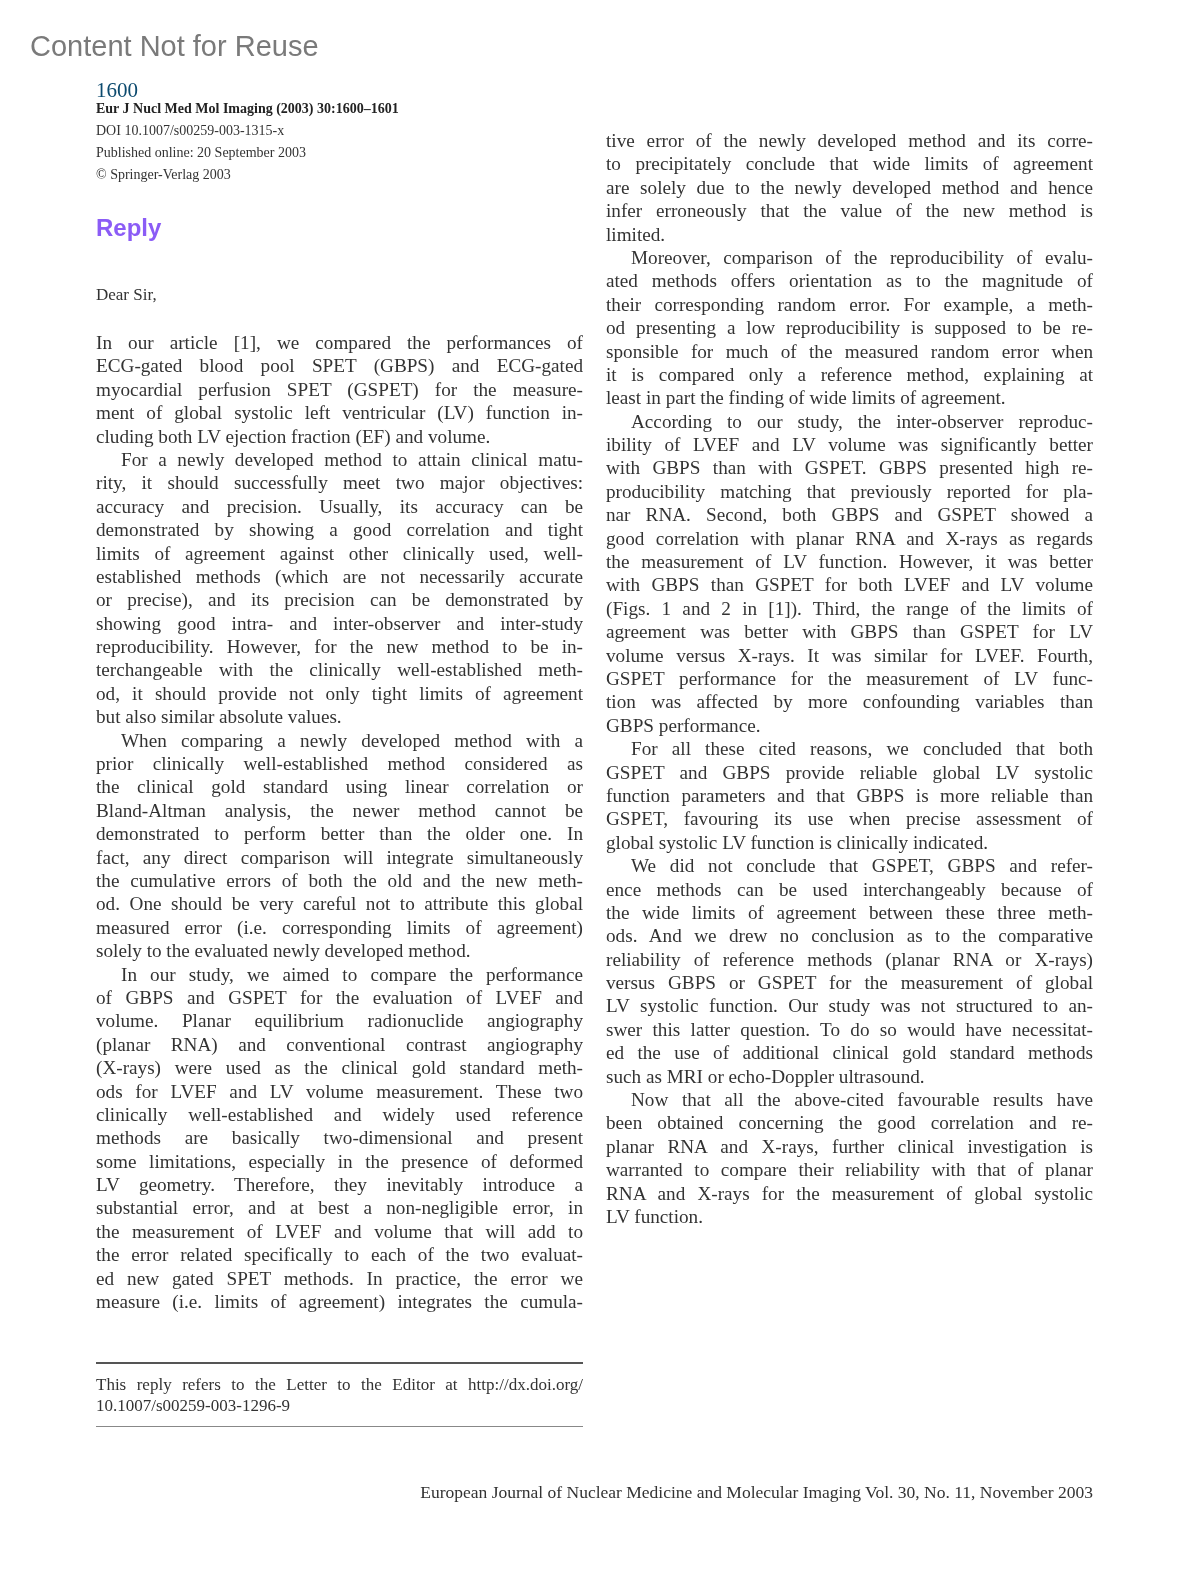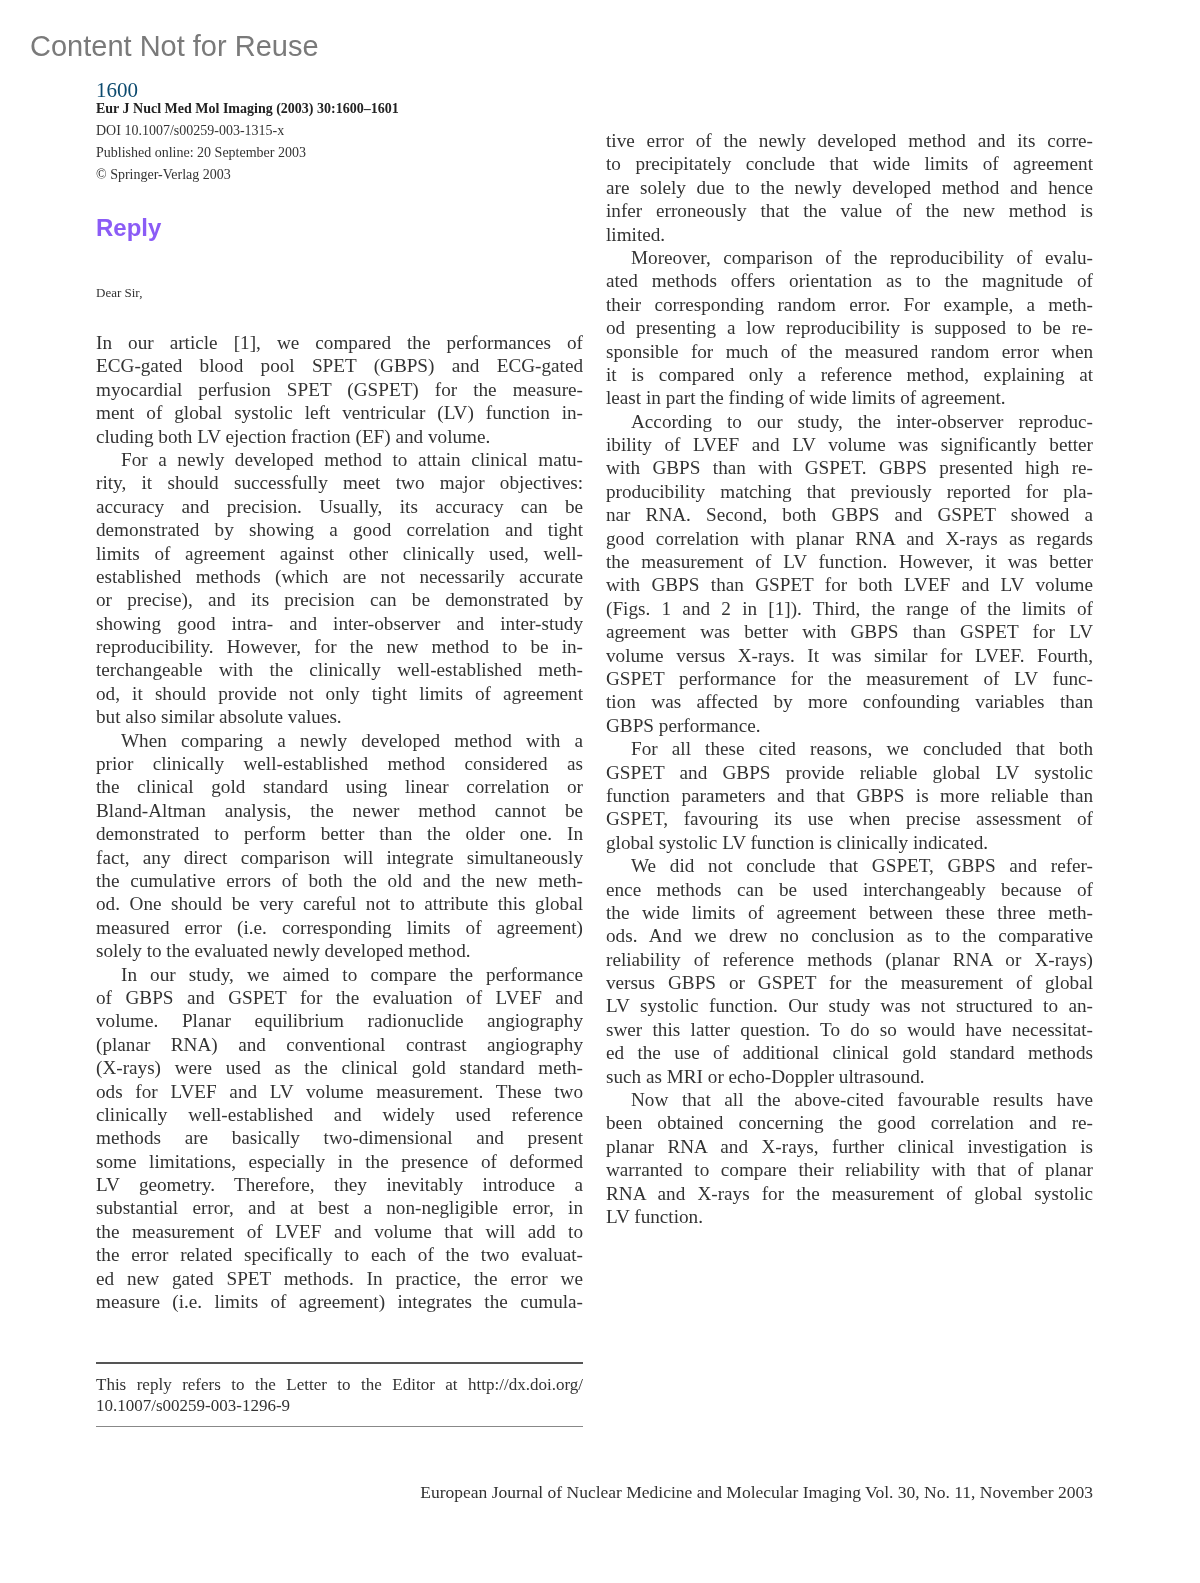--- a/index.html
+++ b/index.html
@@ -13,21 +13,21 @@
     font-size: 29px; color: #7a7a7a; letter-spacing: 0px;
   }
   .page-number { position: absolute; left: 96px; top: 78px; font-size: 21px; color: #0c4a6e; }
   .meta { position: absolute; left: 96px; top: 98px; font-size: 14px; line-height: 22px; color: #333; }
   .meta .citation { font-weight: bold; color: #222; }
   .heading {
     position: absolute; left: 96px; top: 214px;
     font-family: "Liberation Sans", "DejaVu Sans", sans-serif;
     font-weight: bold; font-size: 24px; color: #8b5cf6;
   }
-  .salutation { position: absolute; left: 96px; top: 285px; font-size: 13px; color: #333; }
+  .salutation { position: absolute; left: 96px; top: 285px; font-size: 17px; color: #333; }
   .col {
     position: absolute; width: 487px; font-size: 19.2px; line-height: 23.4px;
     color: #333;
   }
   .col-left { left: 96px; top: 331px; }
   .col-right { left: 606px; top: 98px; margin-top: 31px; }
   .line {
     display: block; text-align: justify; text-align-last: justify;
     white-space: nowrap; height: 23.4px; overflow: visible;
   }

